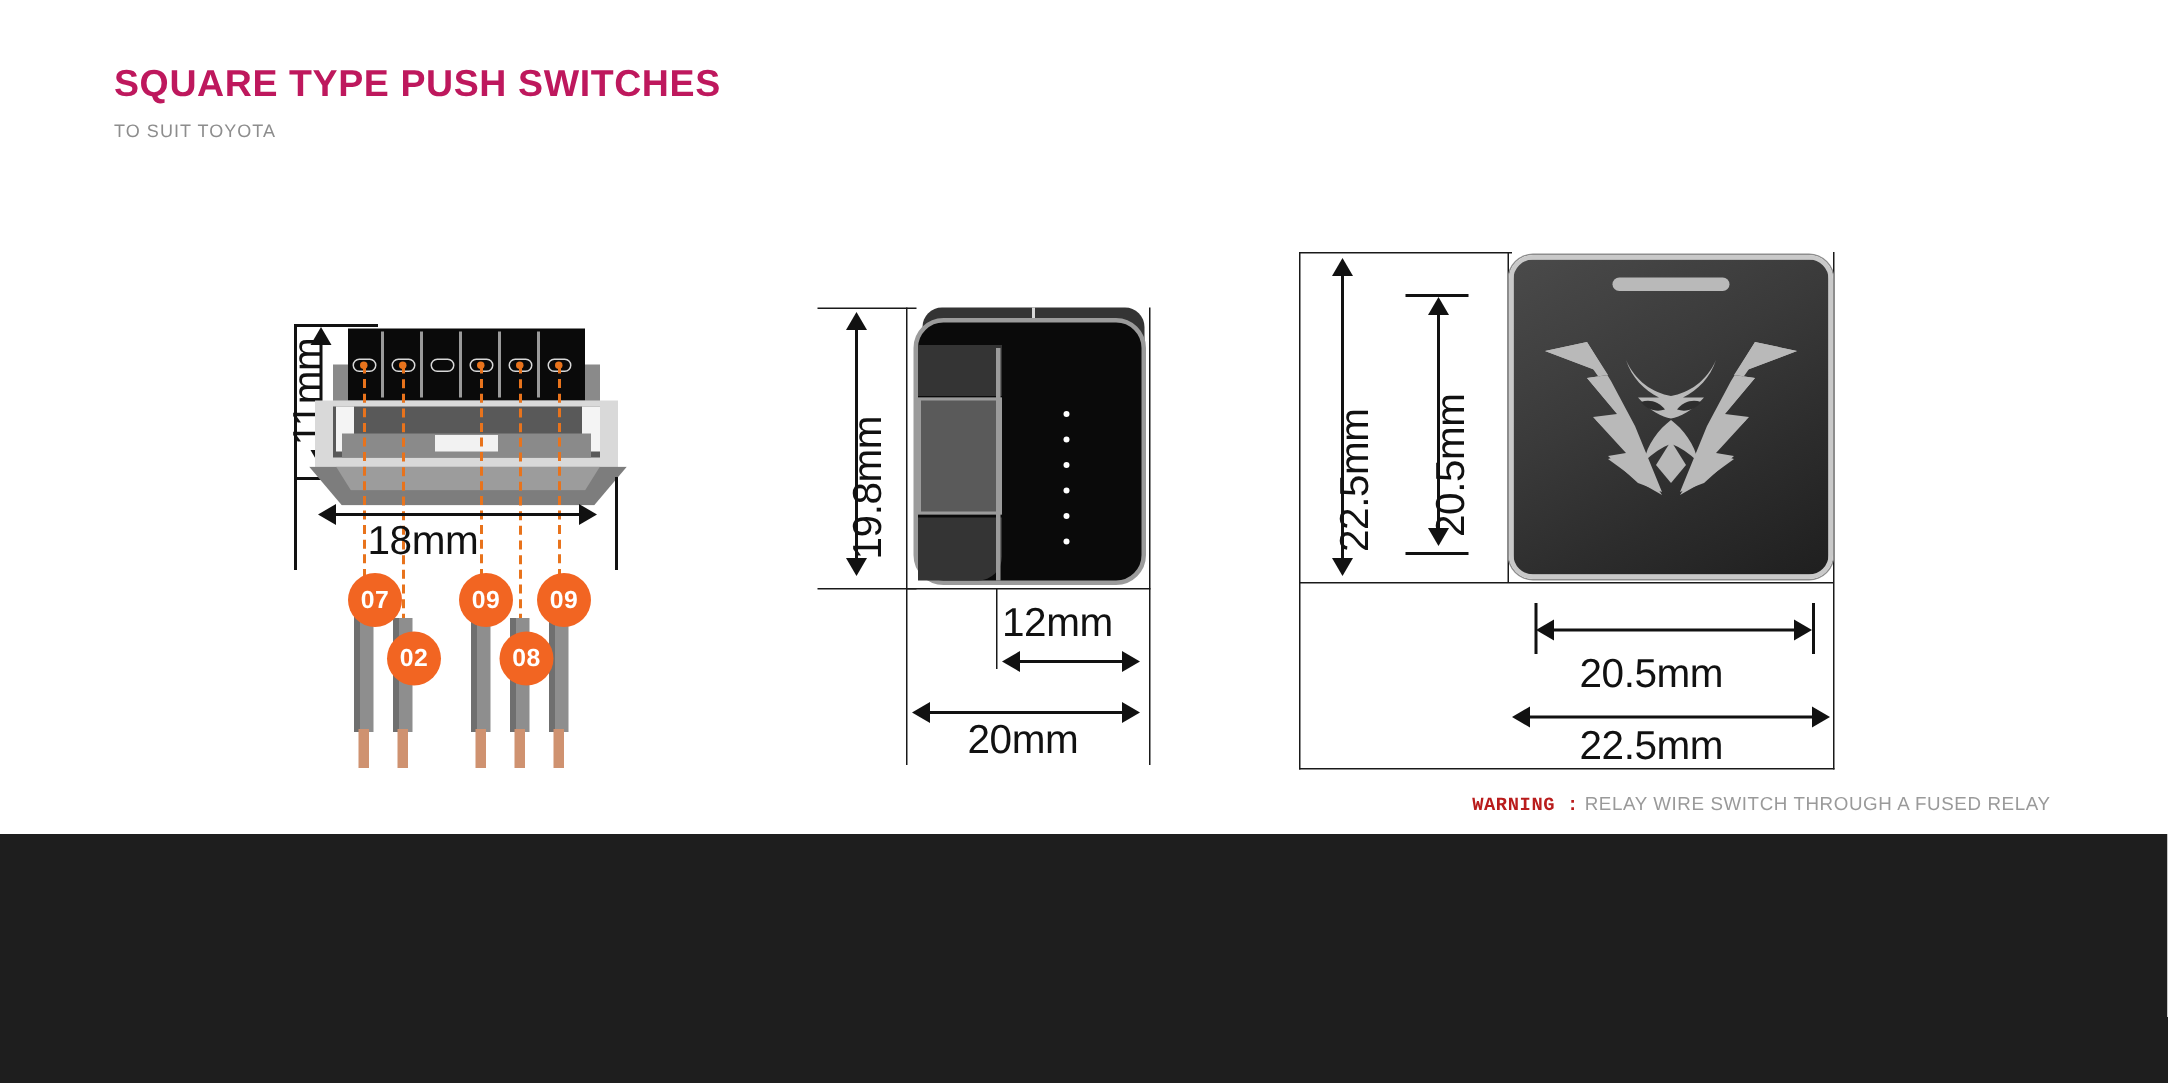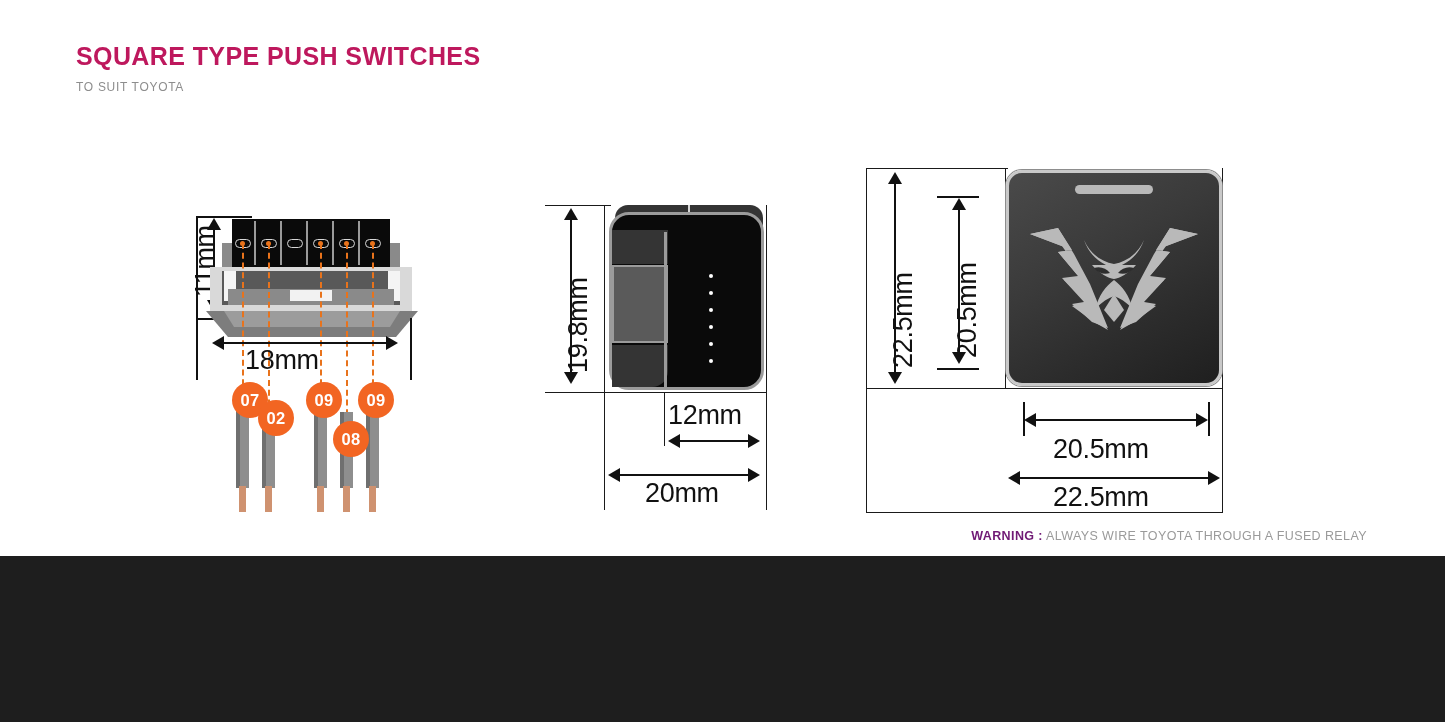--- a/index.html
+++ b/index.html
@@ -87,21 +87,21 @@
     border-radius:16px;
     background:linear-gradient(150deg,#4a4a4a 0%,#3a3a3a 40%,#2c2c2c 70%,#1f1f1f 100%);
     border:3px solid #c9c9c9;box-sizing:border-box;
     box-shadow:0 0 0 1px #8d8d8d;
   }
   .face-bar{position:absolute;left:1075px;top:185px;width:78px;height:9px;border-radius:5px;background:#b9b9b9;}
   .face-logo{position:absolute;left:1028px;top:218px;width:172px;height:116px;}
 
   
   .warn{position:absolute;right:78px;top:529px;font-size:12.5px;letter-spacing:.4px;white-space:nowrap;}
-  .warn b{color:#701a75;font-weight:bold;}
+  .warn b{color:#b91c1c;font-weight:bold;font-family:Liberation Mono, monospace;}
   .warn span{color:#9a9a9a;}
 
   
   .footer{position:absolute;left:0;top:556px;width:1445px;height:166px;background:#1e1e1e;}
   .wp{position:absolute;top:597px;}
 </style>
 </head>
 <body>
 
 <div class="page">
@@ -172,21 +172,21 @@
     <div class="pin" style="left:314px;top:398px;height:90px;"></div>
     <div class="wire" style="left:317px;top:486px;height:26px;"></div>
 
     <div class="pin" style="left:340px;top:412px;height:76px;"></div>
     <div class="wire" style="left:343px;top:486px;height:26px;"></div>
 
     <div class="pin" style="left:366px;top:398px;height:90px;"></div>
     <div class="wire" style="left:369px;top:486px;height:26px;"></div>
 
     <div class="badge" style="left:232px;top:382px;">07</div>
-    <div class="badge" style="left:258px;top:400px;">02</div>
+    <div class="badge" style="left:258px;top:421px;">02</div>
     <div class="badge" style="left:306px;top:382px;">09</div>
     <div class="badge" style="left:333px;top:421px;">08</div>
     <div class="badge" style="left:358px;top:382px;">09</div>
   </div>
 
   <div class="d2">
 
     <div class="thinline" style="left:545px;top:205px;width:66px;height:1.4px;"></div>
     <div class="thinline" style="left:545px;top:392px;width:66px;height:1.4px;"></div>
     <div class="thinline" style="left:604px;top:205px;width:1.4px;height:305px;"></div>
@@ -286,21 +286,21 @@
     <div class="dimtxt" style="left:1053px;top:434px;">20.5mm</div>
 
     <div class="rule hline" style="left:1018px;top:477px;width:192px;"></div>
     <div class="ah ah-lf" style="left:1008px;top:471px;"></div>
     <div class="ah ah-rt" style="left:1208px;top:471px;"></div>
     <div class="dimtxt" style="left:1053px;top:482px;">22.5mm</div>
   </div>
 
   <div class="warn">
     <b>WARNING :</b>
-    <span>ALWAYS WIRE TOYOTA THROUGH A FUSED RELAY</span>
+    <span>RELAY WIRE SWITCH THROUGH A FUSED RELAY</span>
   </div>
 
   <div class="footer">
 
     <div class="wp" style="left:340px;width:180px;">
       
       
       
     </div>
 

